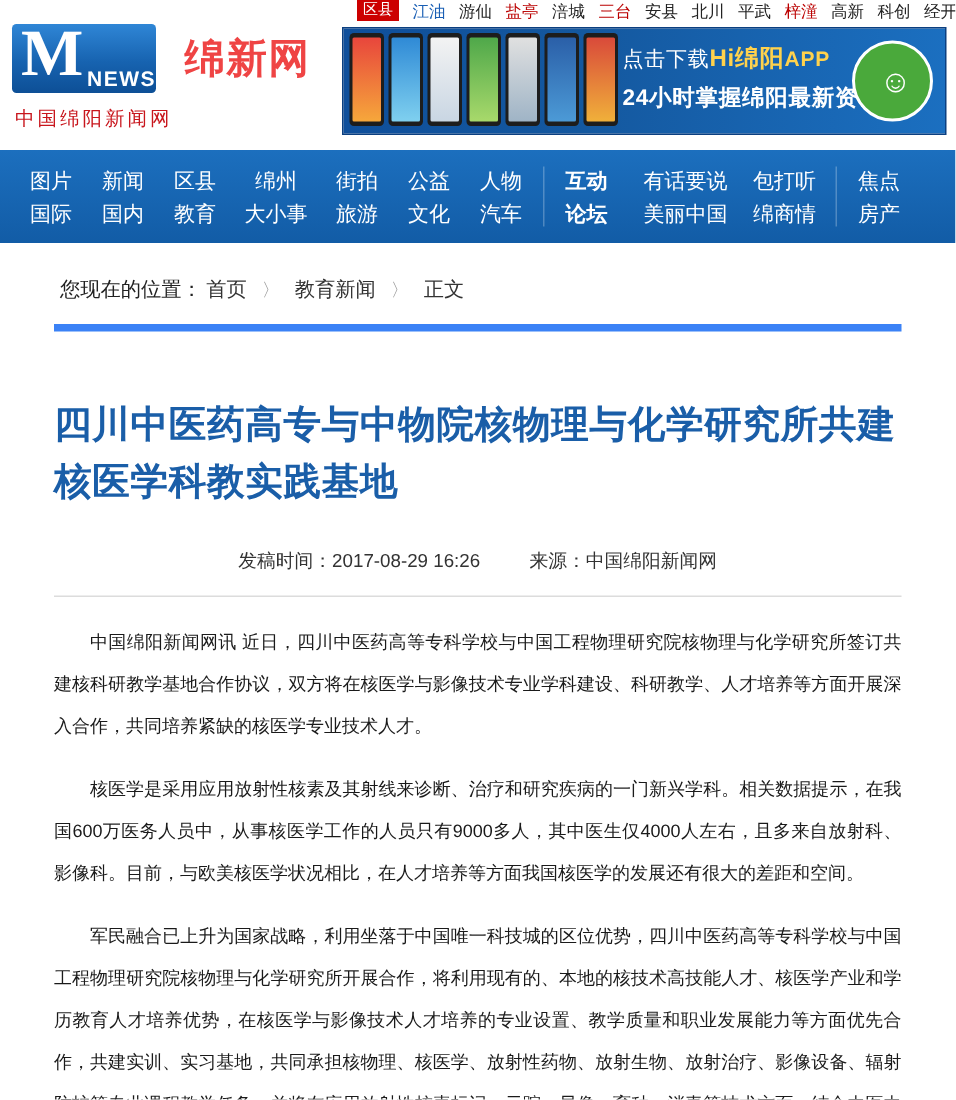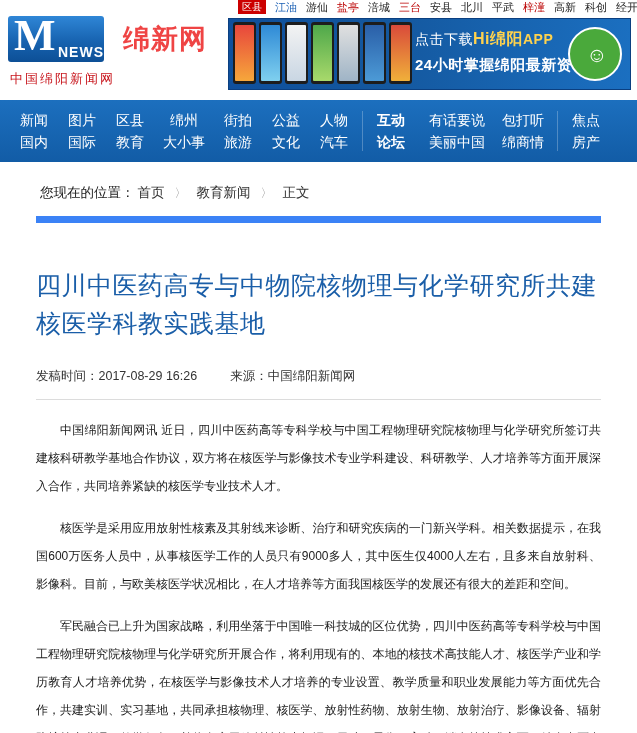--- a/index.html
+++ b/index.html
@@ -187,44 +187,44 @@
   .nav-sep {
     width: 1px; height: 40px;
     background: rgba(255,255,255,0.25);
     margin: 0 4px;
   }
 
   
   .crumb-wrap {
     margin: 0 36px;
     padding: 22px 0 14px 4px;
-    border-bottom: 7px solid #3b82f6;
+    border-bottom: 5px solid #3b82f6;
     font-size: 13.5px;
     color: #333;
     display: flex;
     align-items: flex-end;
   }
   .crumb-label { color: #222; }
   .crumb-item { color: #333; margin: 0 3px; }
   .crumb-sep { color: #999; margin: 0 7px; font-size: 12px; }
 
   
   .article { margin: 0 36px; padding-top: 26px; }
   .title {
     color: #1a5ea8;
     font-size: 25px;
-    font-weight: normal;
+    font-weight: bold;
     line-height: 38px;
     text-align: left;
     font-family: "Liberation Sans", sans-serif;
     letter-spacing: 0.5px;
   }
   .meta {
     margin-top: 26px;
-    text-align: left;
+    text-align: center;
     font-size: 12.5px;
     color: #333;
     padding-bottom: 14px;
     border-bottom: 1px solid #dcdcdc;
   }
   .meta .src-link { color: #333; }
   .body { padding-top: 16px; }
   .para {
     font-size: 12px;
     line-height: 28px;
@@ -299,26 +299,26 @@
         <div class="banner-line2">24小时掌握绵阳最新资讯</div>
       </div>
       <div class="qr-circle">
         <div class="wechat">☺</div>
       </div>
     </div>
   </div>
 
   <div class="nav">
     <div class="nav-col">
+      <div>图片</div>
+      <div>国际</div>
+    </div>
+    <div class="nav-col">
       <div>新闻</div>
       <div>国内</div>
-    </div>
-    <div class="nav-col">
-      <div>图片</div>
-      <div>国际</div>
     </div>
     <div class="nav-col">
       <div>区县</div>
       <div>教育</div>
     </div>
     <div class="nav-col wide">
       <div>绵州</div>
       <div>大小事</div>
     </div>
     <div class="nav-col">

